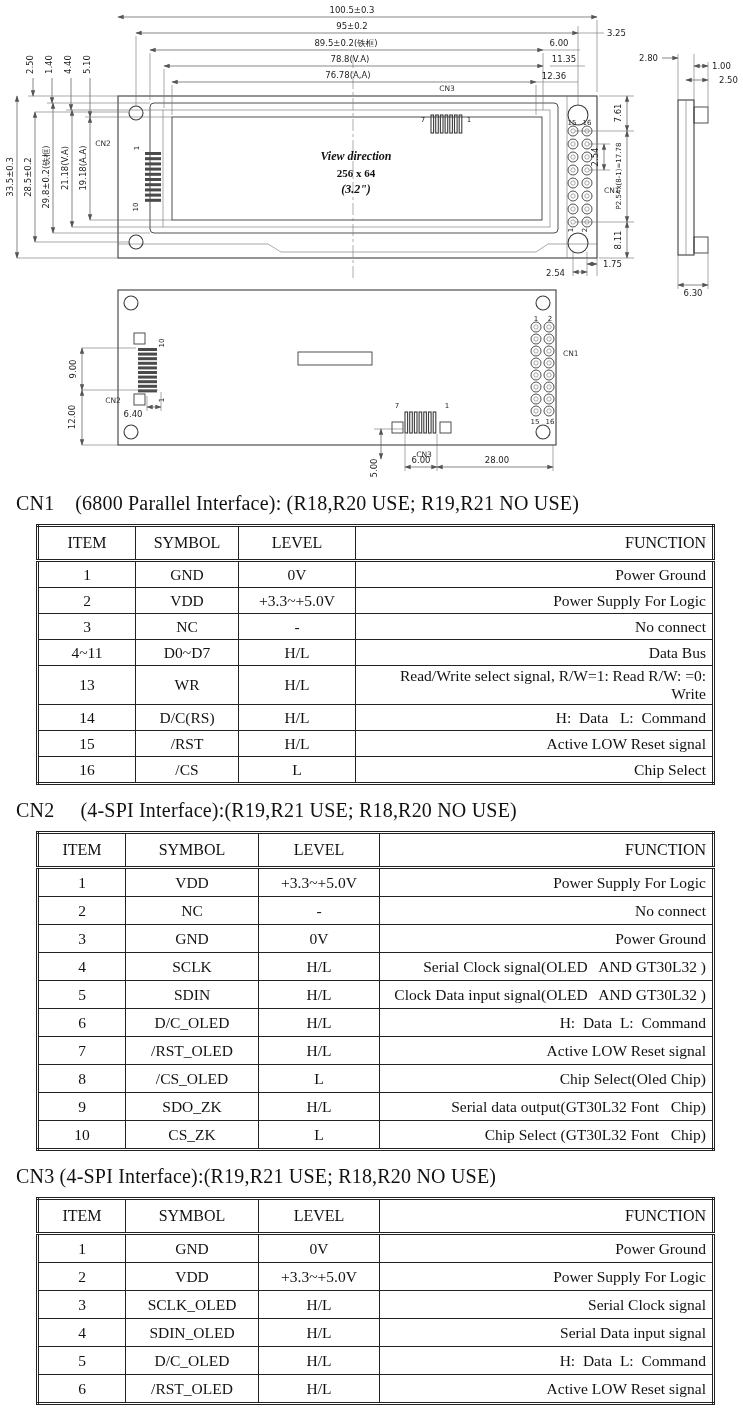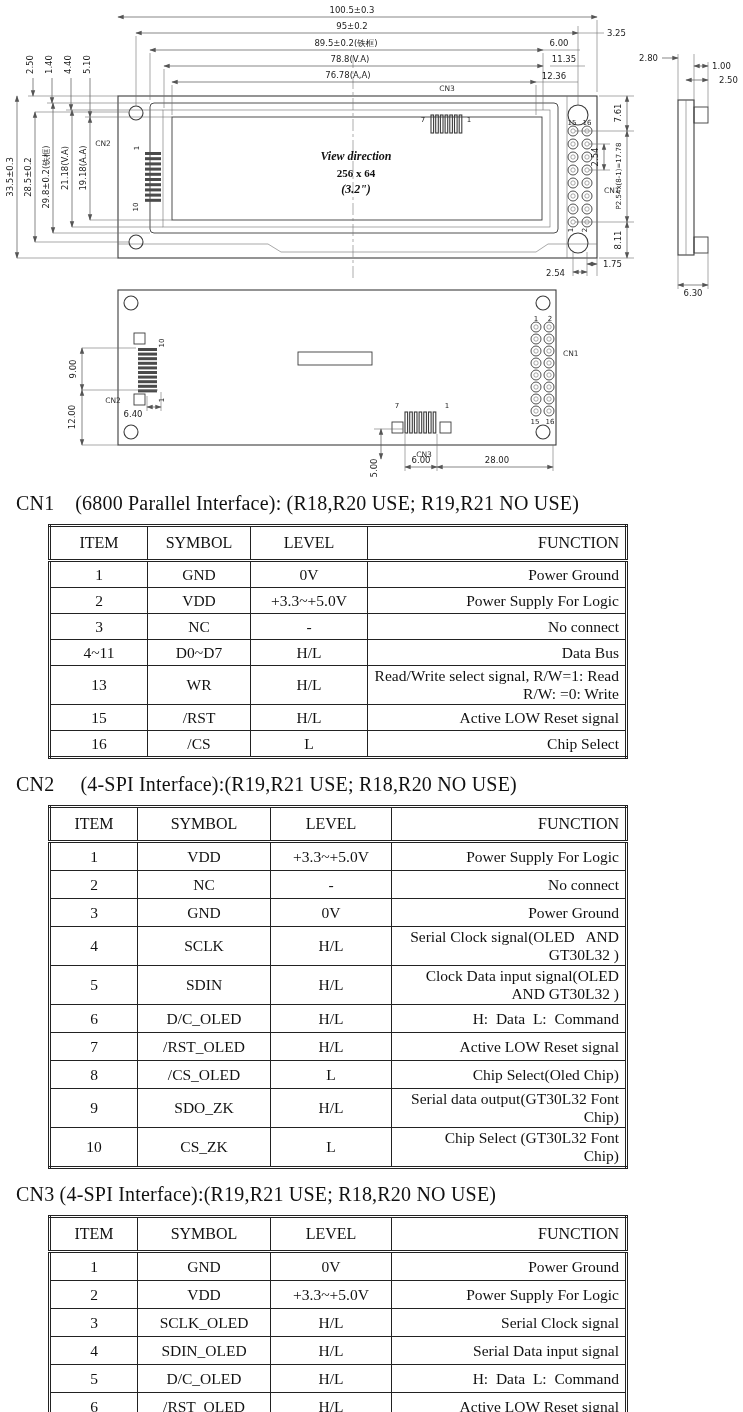--- a/index.html
+++ b/index.html
@@ -11,21 +11,21 @@
   .dim{fill:none;stroke:#555;stroke-width:.7}
   .cl{fill:none;stroke:#777;stroke-width:.6;stroke-dasharray:12 3 3 3}
   .bar{fill:#4a4a4a;stroke:none}
   .dt{font:8.5px "DejaVu Sans",sans-serif;fill:#1c1c1c;text-anchor:middle}
   .dts{font:7px "DejaVu Sans",sans-serif;fill:#1c1c1c;text-anchor:middle}
   .lbl{font:7.5px "DejaVu Sans",sans-serif;fill:#333;text-anchor:middle}
   .as{text-anchor:start}.ae{text-anchor:end}
   .disp1{font:italic bold 12px "Liberation Serif",serif;fill:#111;text-anchor:middle}
   .disp2{font:bold 11px "Liberation Serif",serif;fill:#111;text-anchor:middle}
   .sec h2.title{font-size:20px;font-weight:400;margin:10px 16px 9px 16px;white-space:pre;letter-spacing:.2px}
-  table.pintable{border-collapse:collapse;margin:0 0 14px 48px;width:580px;font-size:15.5px;border:3px double #222}
+  table.pintable{border-collapse:collapse;margin:0 0 14px 36px;width:679px;font-size:15.5px;border:3px double #222}
   .pintable th,.pintable td{border:1px solid #222;padding:1px 6px;white-space:pre-wrap;font-weight:400}
   .pintable thead th{border-bottom:3px double #222;font-size:16px;height:30px}
   .pintable td{height:23px}
   .t2 td,.t3 td{height:25px}
   .c0,.c1,.c2{text-align:center}
   .c3{text-align:right;padding-left:10px}
   .t1 .c0{width:84px}.t1 .c1{width:90px}.t1 .c2{width:104px}
   .t2 .c0{width:74px}.t2 .c1{width:120px}.t2 .c2{width:108px}
   .t3 .c0{width:74px}.t3 .c1{width:120px}.t3 .c2{width:108px}
 </style>
@@ -356,20 +356,26 @@
         </tr>
 
 
         <tr>
           <td class="c0">13</td>
           <td class="c1">WR</td>
           <td class="c2">H/L</td>
           <td class="c3">Read/Write select signal, R/W=1: Read R/W: =0: Write</td>
         </tr>
 
+        <tr>
+          <td class="c0">14</td>
+          <td class="c1">D/C(RS)</td>
+          <td class="c2">H/L</td>
+          <td class="c3">H:  Data   L:  Command</td>
+        </tr>
 
         <tr>
           <td class="c0">15</td>
           <td class="c1">/RST</td>
           <td class="c2">H/L</td>
           <td class="c3">Active LOW Reset signal</td>
         </tr>
 
         <tr>
           <td class="c0">16</td>

